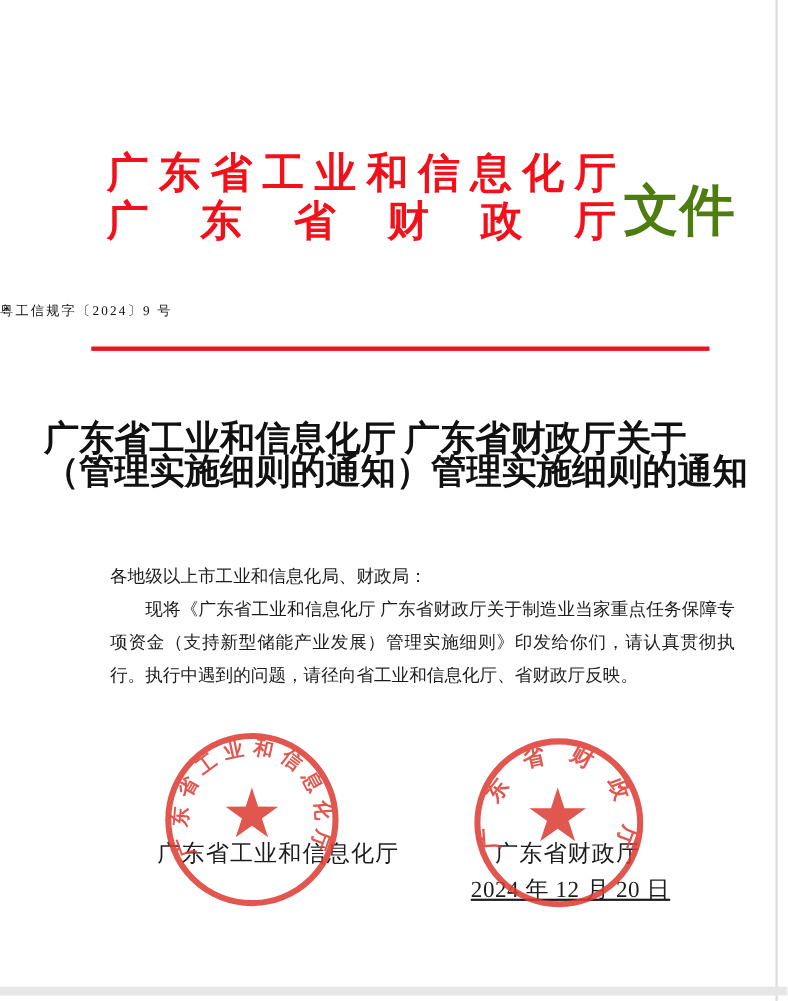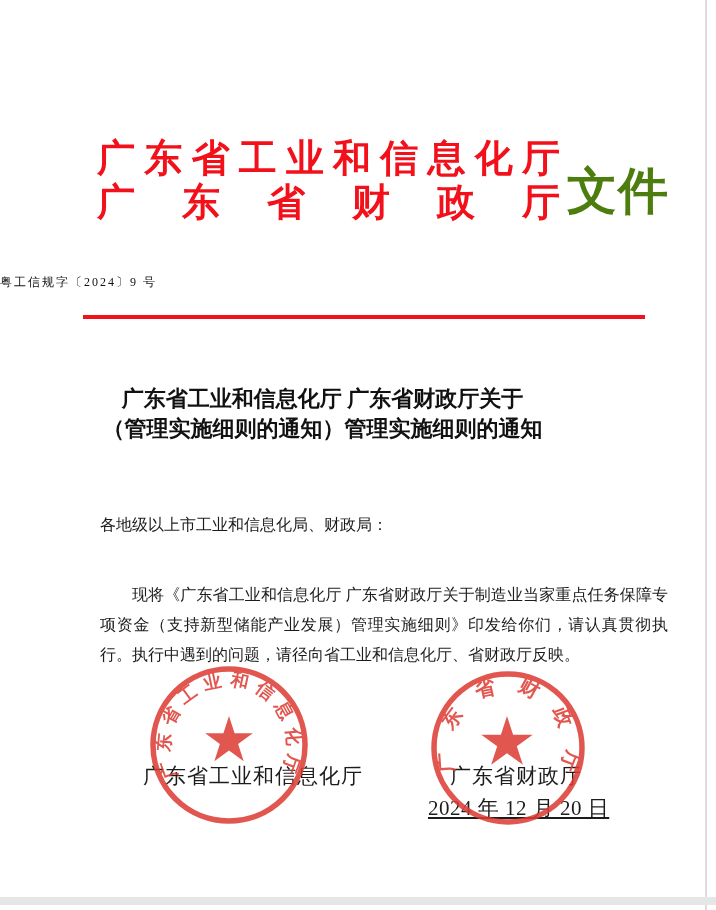--- a/index.html
+++ b/index.html
@@ -38,29 +38,29 @@
     text-align:left; font-size:12px; color:#111;
     letter-spacing:2px;
   }
   .red-divider {
     position:absolute; left:83px; top:315px; width:562px; height:4px;
     background:#f2101a;
   }
   
   .doc-title {
     position:absolute; left:40px; top:384px; width:565px;
-    text-align:center; font-weight:bold; font-size:22px;
+    text-align:center; font-weight:bold; font-size:32px;
     line-height:29.5px; color:#111; white-space:nowrap;
   }
   
   .doc-body {
     position:absolute; left:100px; top:510px; width:568px;
     font-size:16px; line-height:30px; text-align:justify; color:#1c1c1c;
   }
-  .doc-body .para { text-indent:2em;margin-top:40px; }
+  .doc-body .para { text-indent:2em; }
   
   .sig { position:absolute; font-size:21px; color:#1c1c1c; white-space:nowrap; letter-spacing:1px; }
   .sig-left  { left:143px; top:762px; }
   .sig-right { left:450px; top:762px; }
   .sig-date  { left:428px; top:794px; letter-spacing:0.5px;text-decoration:underline; }
   
   .seal { position:absolute; opacity:0.86; }
   .seal-left  { left:146px; top:662px; }
   .seal-right { left:428px; top:668px; }
   .seal text {

